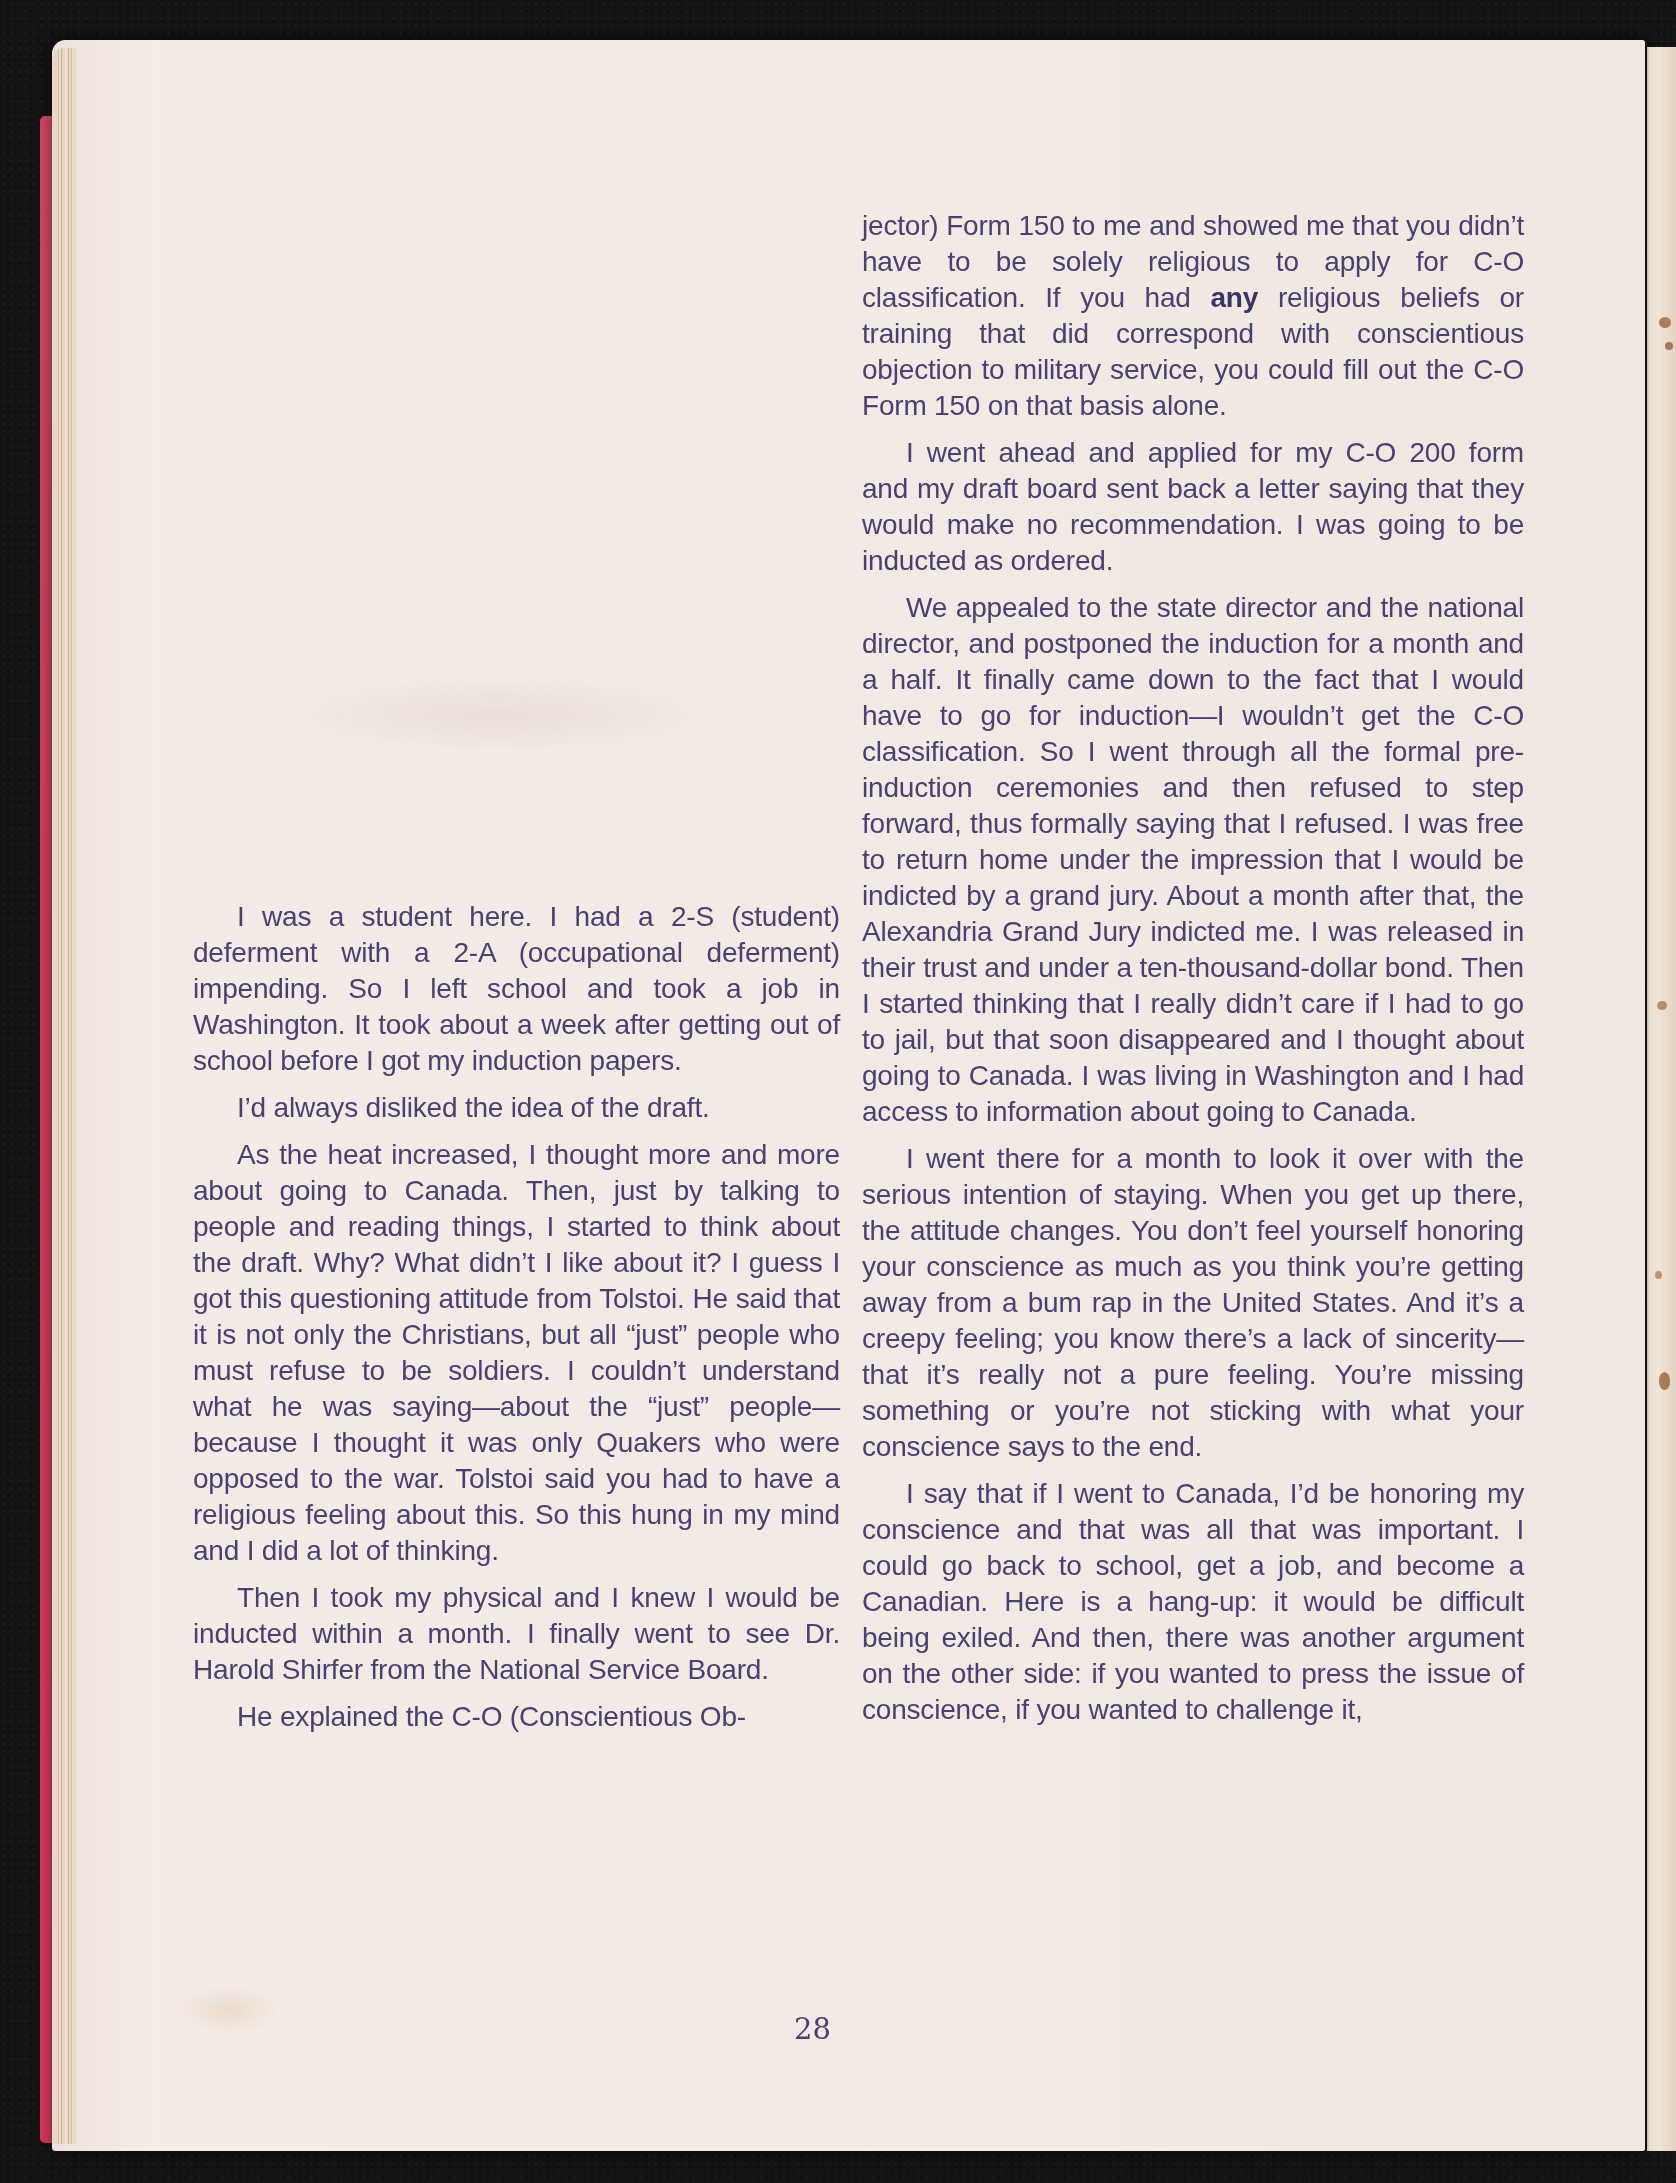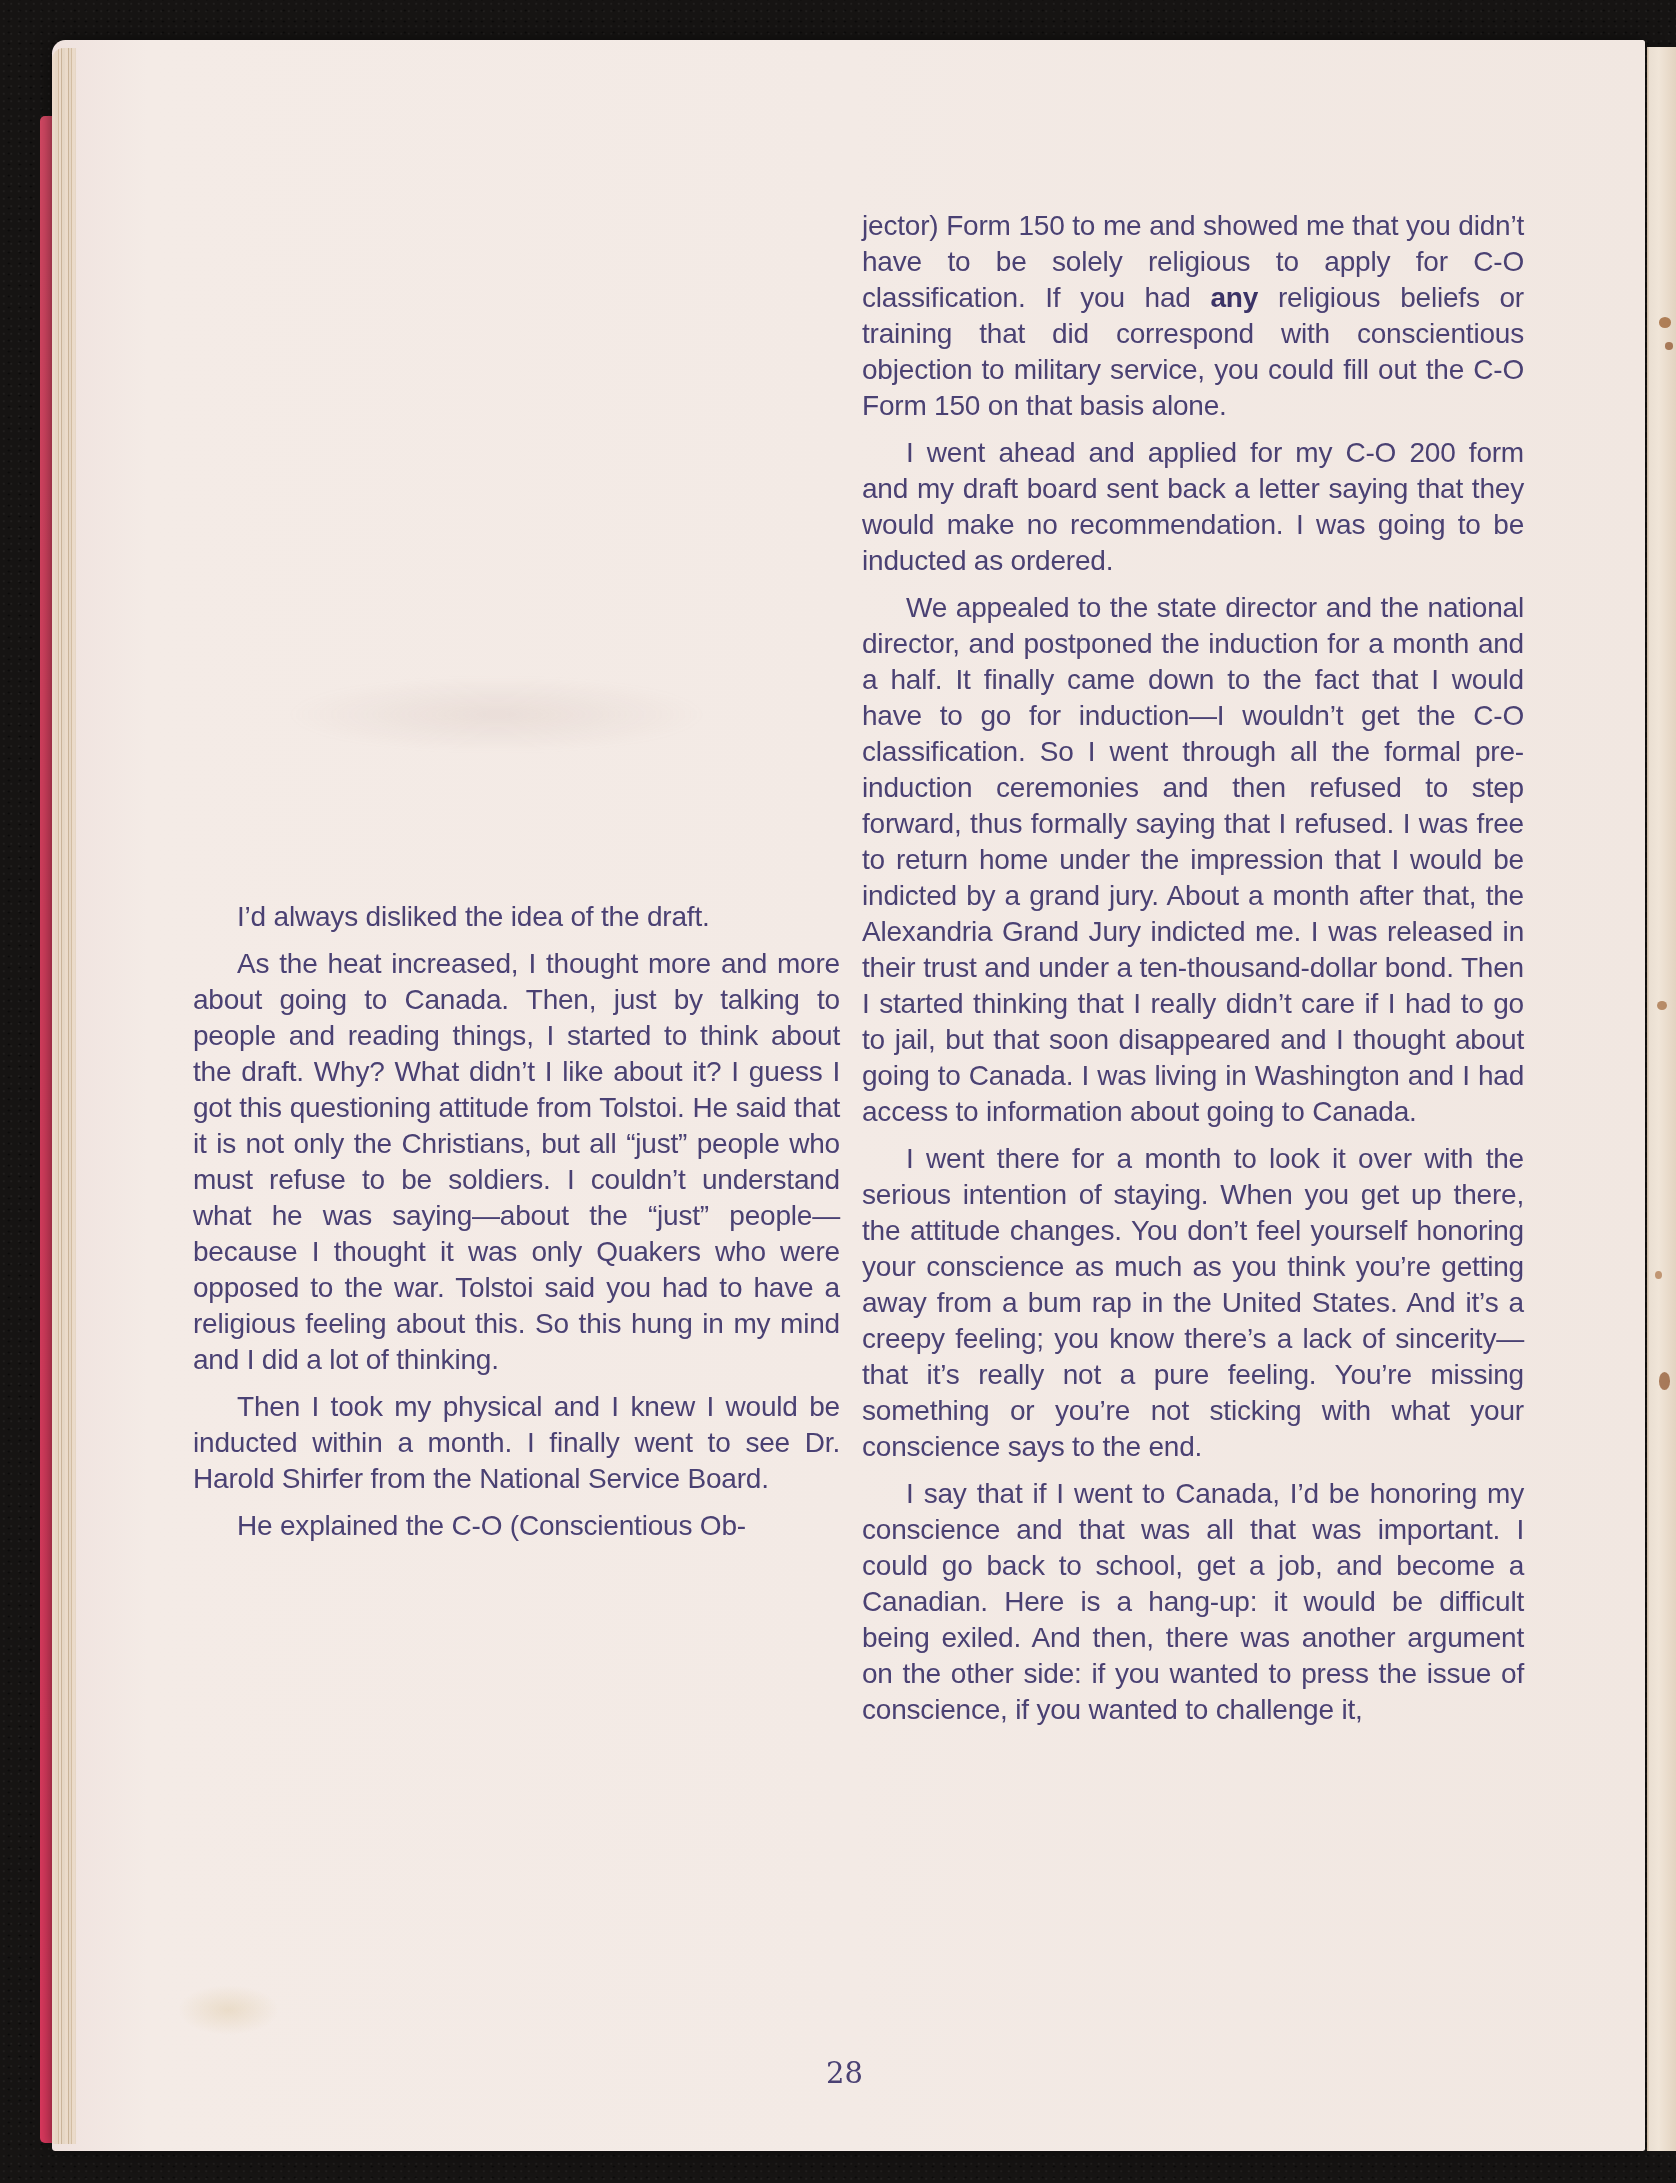--- a/index.html
+++ b/index.html
@@ -76,42 +76,41 @@
     font-weight:bold;
     color:var(--ink-bold);
     margin:0 0 11.7px 0;
     text-align:justify;
   }
   .para{margin:0 0 11px 0;}
   .para.indent{text-indent:44px;}
   .para .bold{font-weight:bold;color:var(--ink-bold);}
   .pagenum{
     position:absolute;left:742px;top:1972px;width:101px;
-    text-align:center;
     font-family:"DejaVu Serif", serif;
     font-size:29px;
     color:var(--ink);
-    margin-top:44px;
   }
 </style>
 </head>
 <body>
 
 <div class="stage">
 
   <div class="spine-red"></div>
 
   <div class="page">
     <div class="edge-stack"></div>
     <div class="showthrough"></div>
     <div class="stain"></div>
 
 
     <div class="col col-left">
       <div>
+          <p class="para indent"><span>I was a student here. I had a 2-S (student) deferment with a 2-A (occupational deferment) impending. So I left school and took a job in Washington. It took about a week after getting out of school before I got my induction papers.</span></p>
           <p class="para indent"><span>I’d always disliked the idea of the draft.</span></p>
           <p class="para indent"><span>As the heat increased, I thought more and more about going to Canada. Then, just by talking to people and reading things, I started to think about the draft. Why? What didn’t I like about it? I guess I got this questioning attitude from Tolstoi. He said that it is not only the Christians, but all “just” people who must refuse to be soldiers. I couldn’t understand what he was saying—about the “just” people—because I thought it was only Quakers who were opposed to the war. Tolstoi said you had to have a religious feeling about this. So this hung in my mind and I did a lot of thinking.</span></p>
           <p class="para indent"><span>Then I took my physical and I knew I would be inducted within a month. I finally went to see Dr. Harold Shirfer from the National Service Board.</span></p>
           <p class="para indent"><span>He explained the C-O (Conscientious Ob-</span></p>
         </div>
     </div>
 
     <div class="col col-right">
       <div>
           <p class="para"><span>jector) Form 150 to me and showed me that you didn’t have to be solely religious to apply for C-O classification. If you had </span><span class="bold">any</span><span> religious beliefs or training that did correspond with conscientious objection to military service, you could fill out the C-O Form 150 on that basis alone.</span></p>

